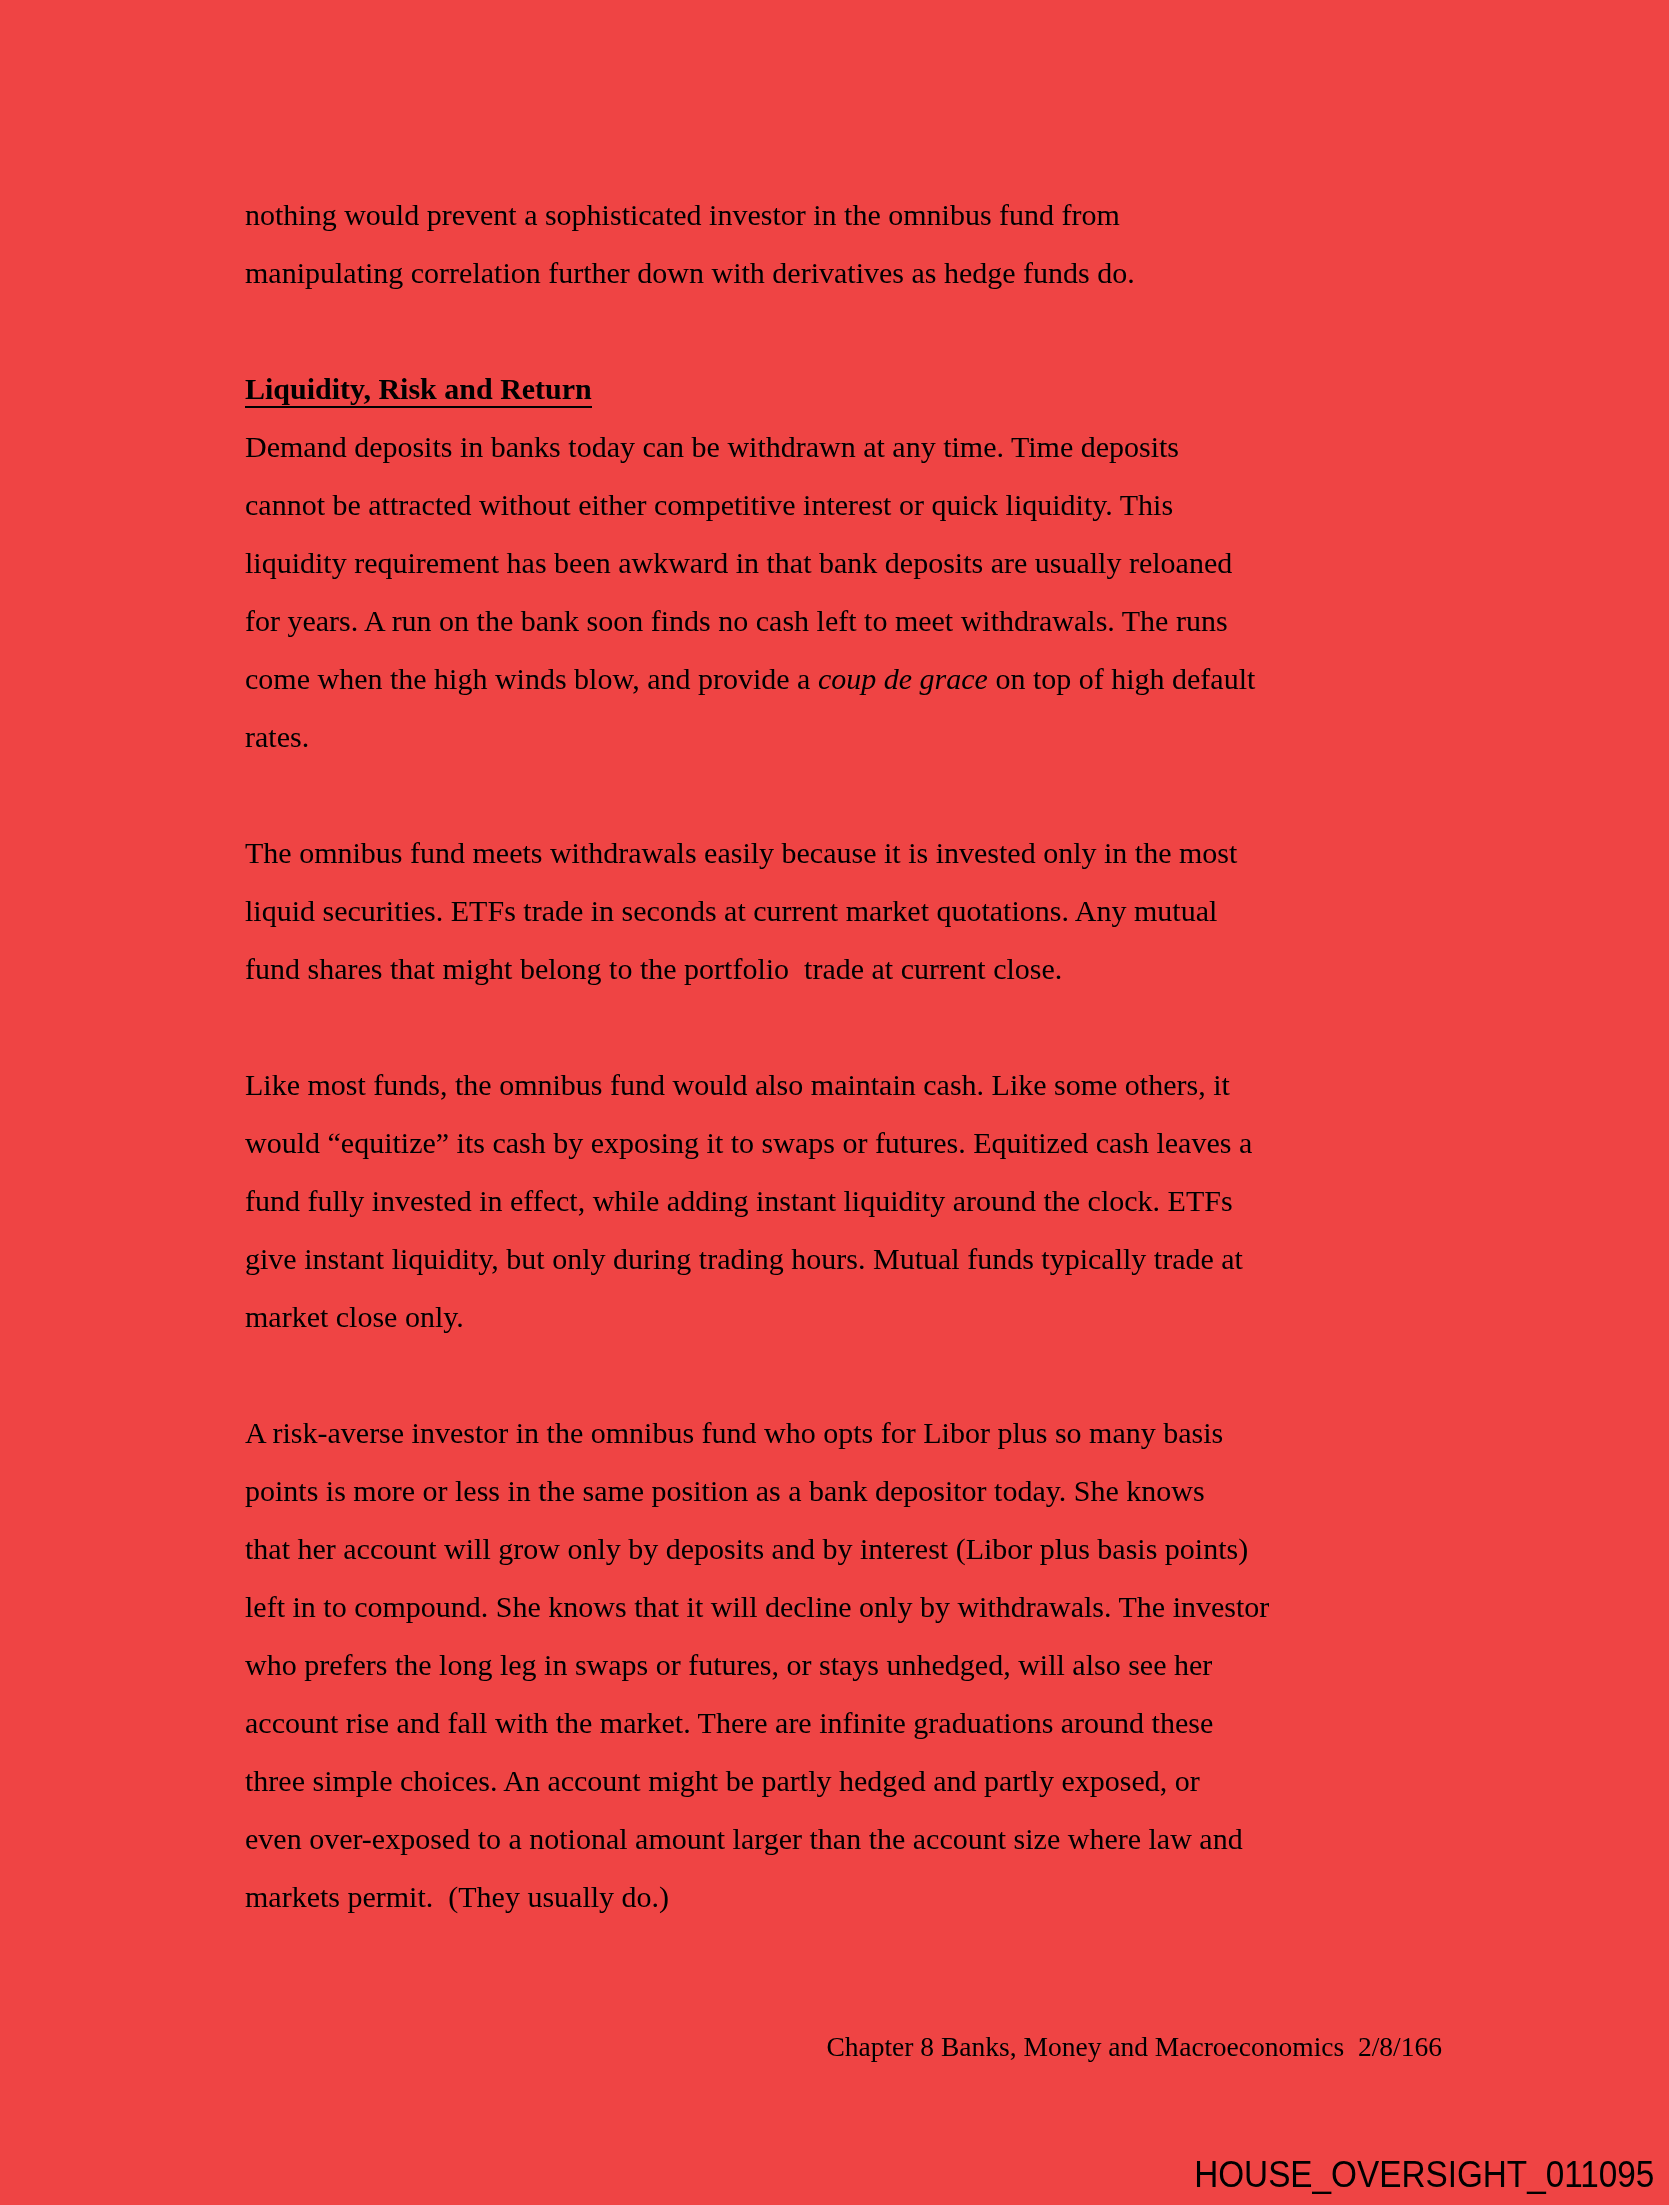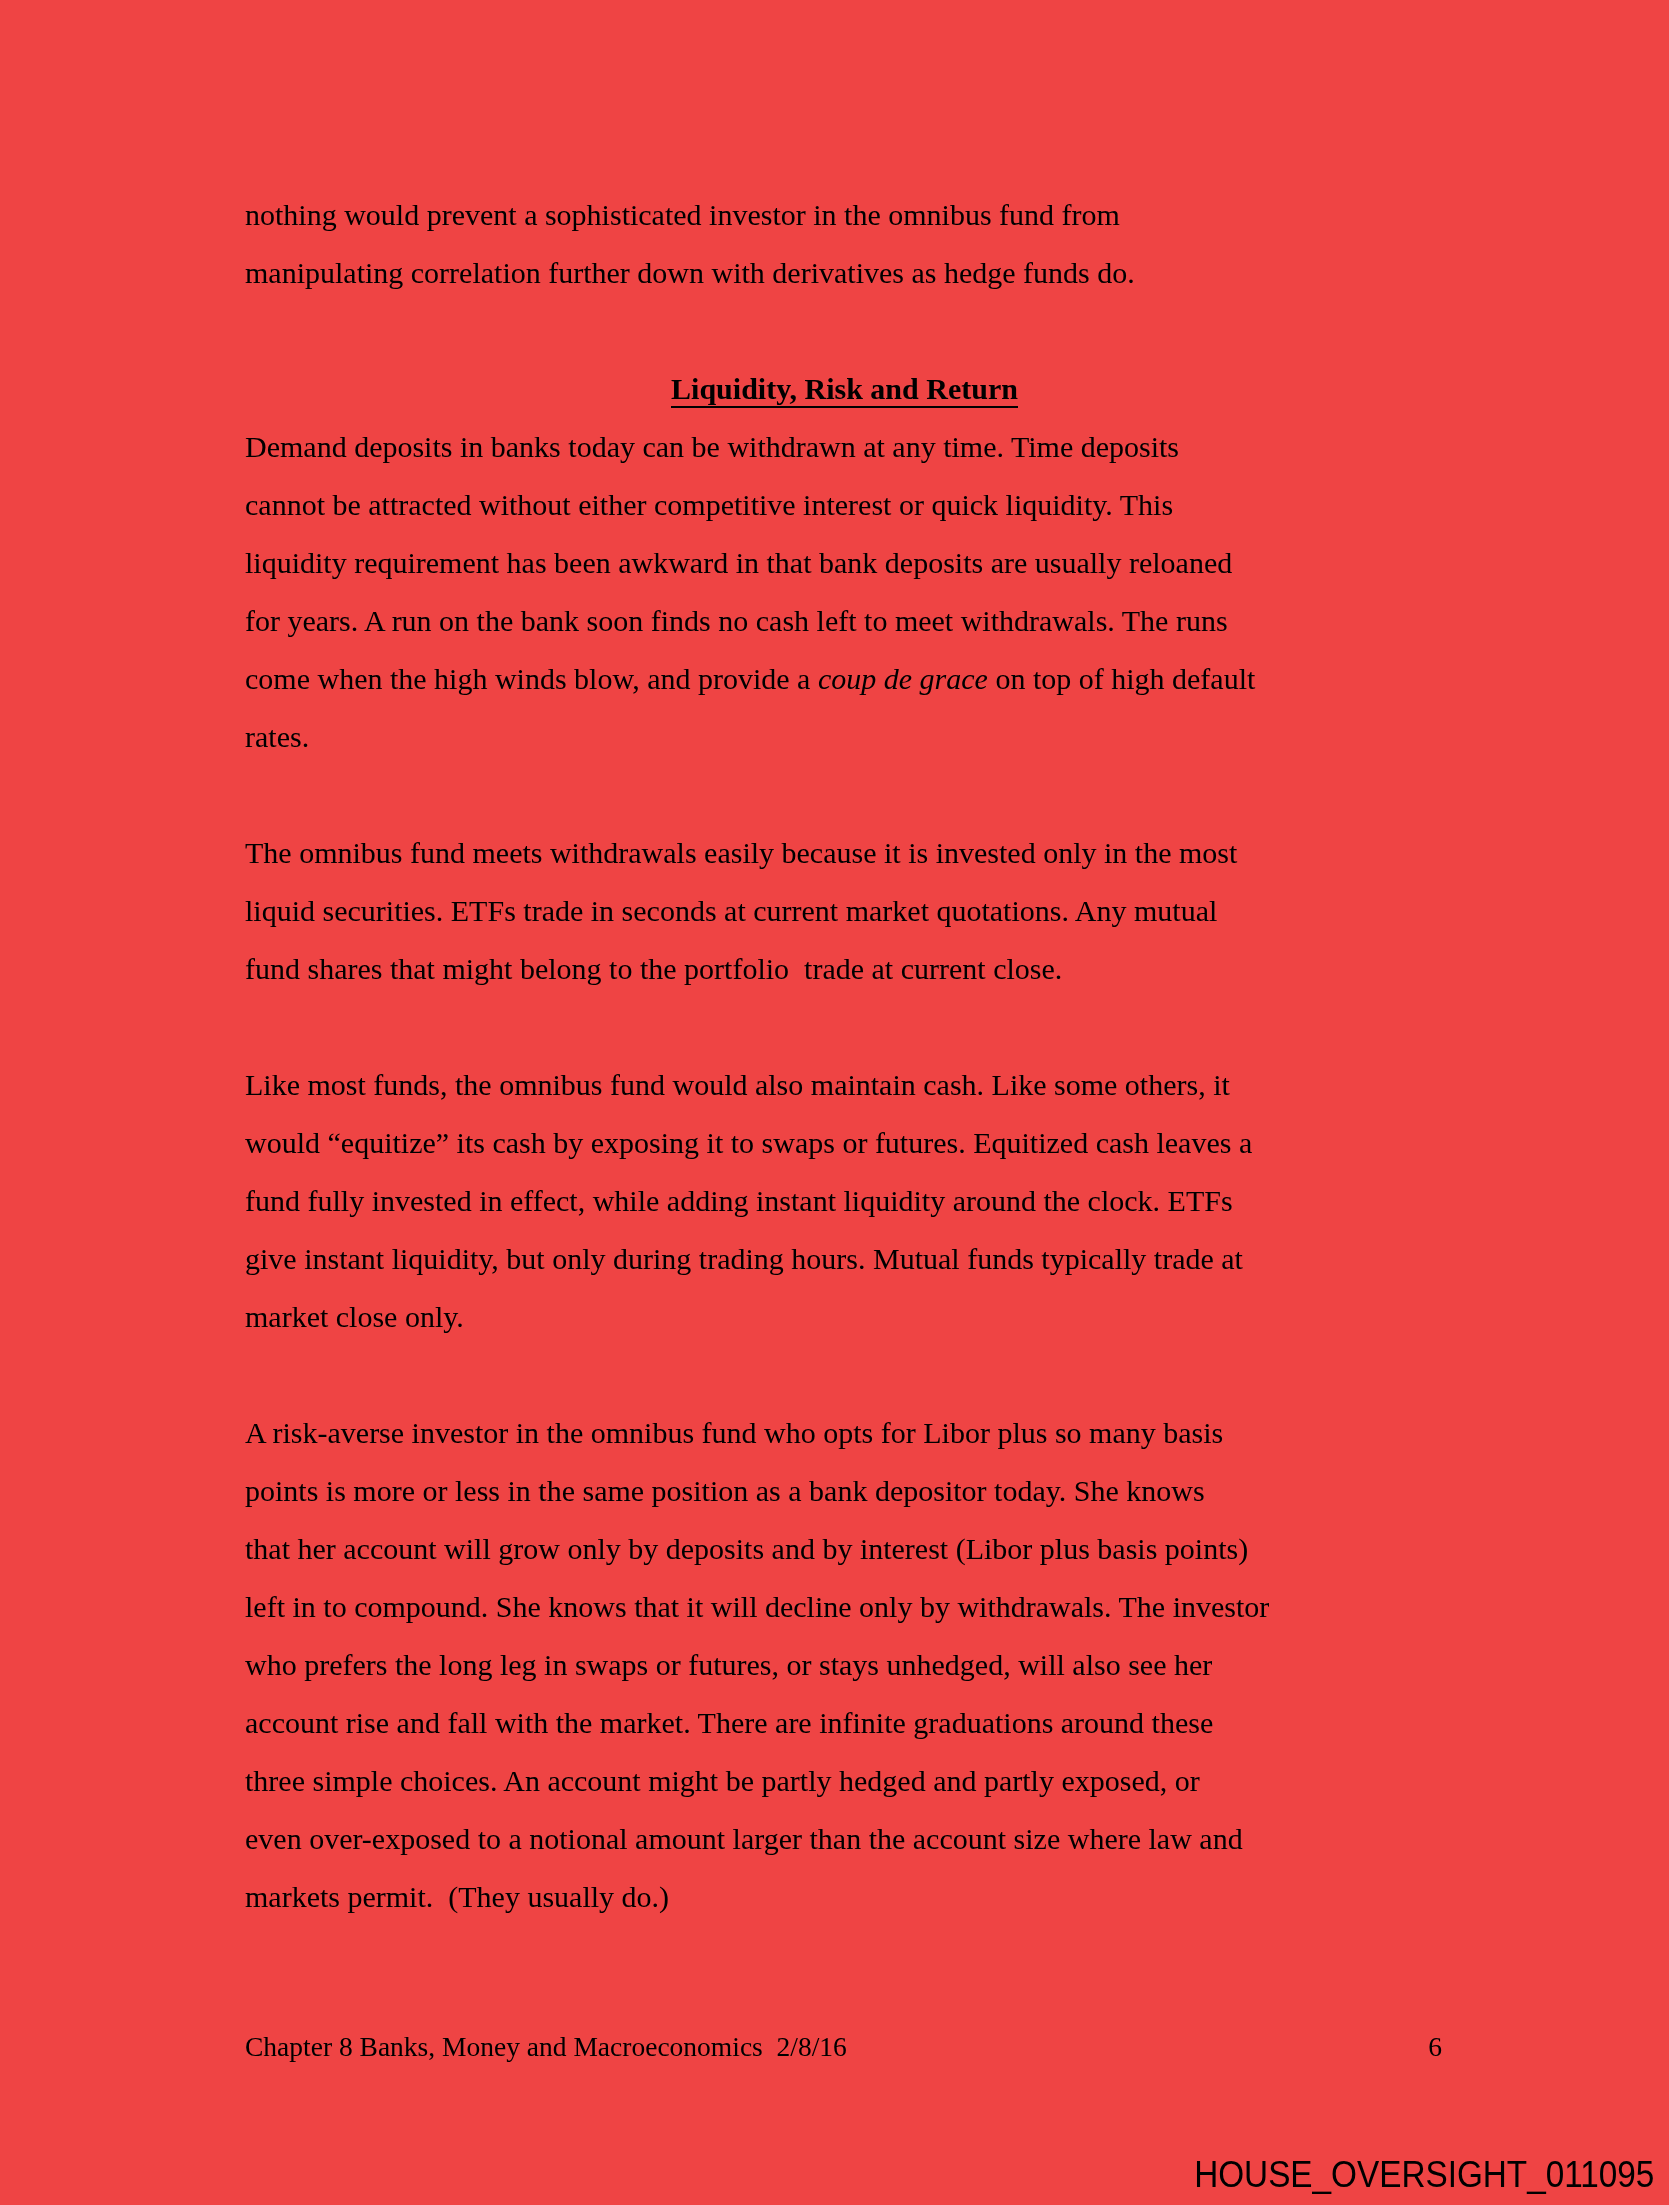--- a/index.html
+++ b/index.html
@@ -27,37 +27,36 @@
     }
     .para {
       margin: 0 0 58px 0;
       font-weight: normal;
     }
     .heading {
       margin: 0;
       font-size: 30px;
       line-height: 58px;
       font-weight: bold;
-      text-align: center;
     }
     .heading .underline {
       border-bottom: 2.6px solid #000000;
       padding-bottom: 1.3px;
     }
     .italic {
       font-style: italic;
       margin-top: 36px;
     }
     .page-footer {
       position: absolute;
       left: 245px;
       top: 2030px;
       width: 1197px;
       display: flex;
-      justify-content: space-between;
+      justify-content: flex-end;
       align-items: baseline;
       font-size: 27.5px;
       line-height: 33px;
       white-space: pre;
     }
     .watermark {
       position: absolute;
       right: 14.4px;
       bottom: 9.2px;
       font-family: "Liberation Sans", sans-serif;

